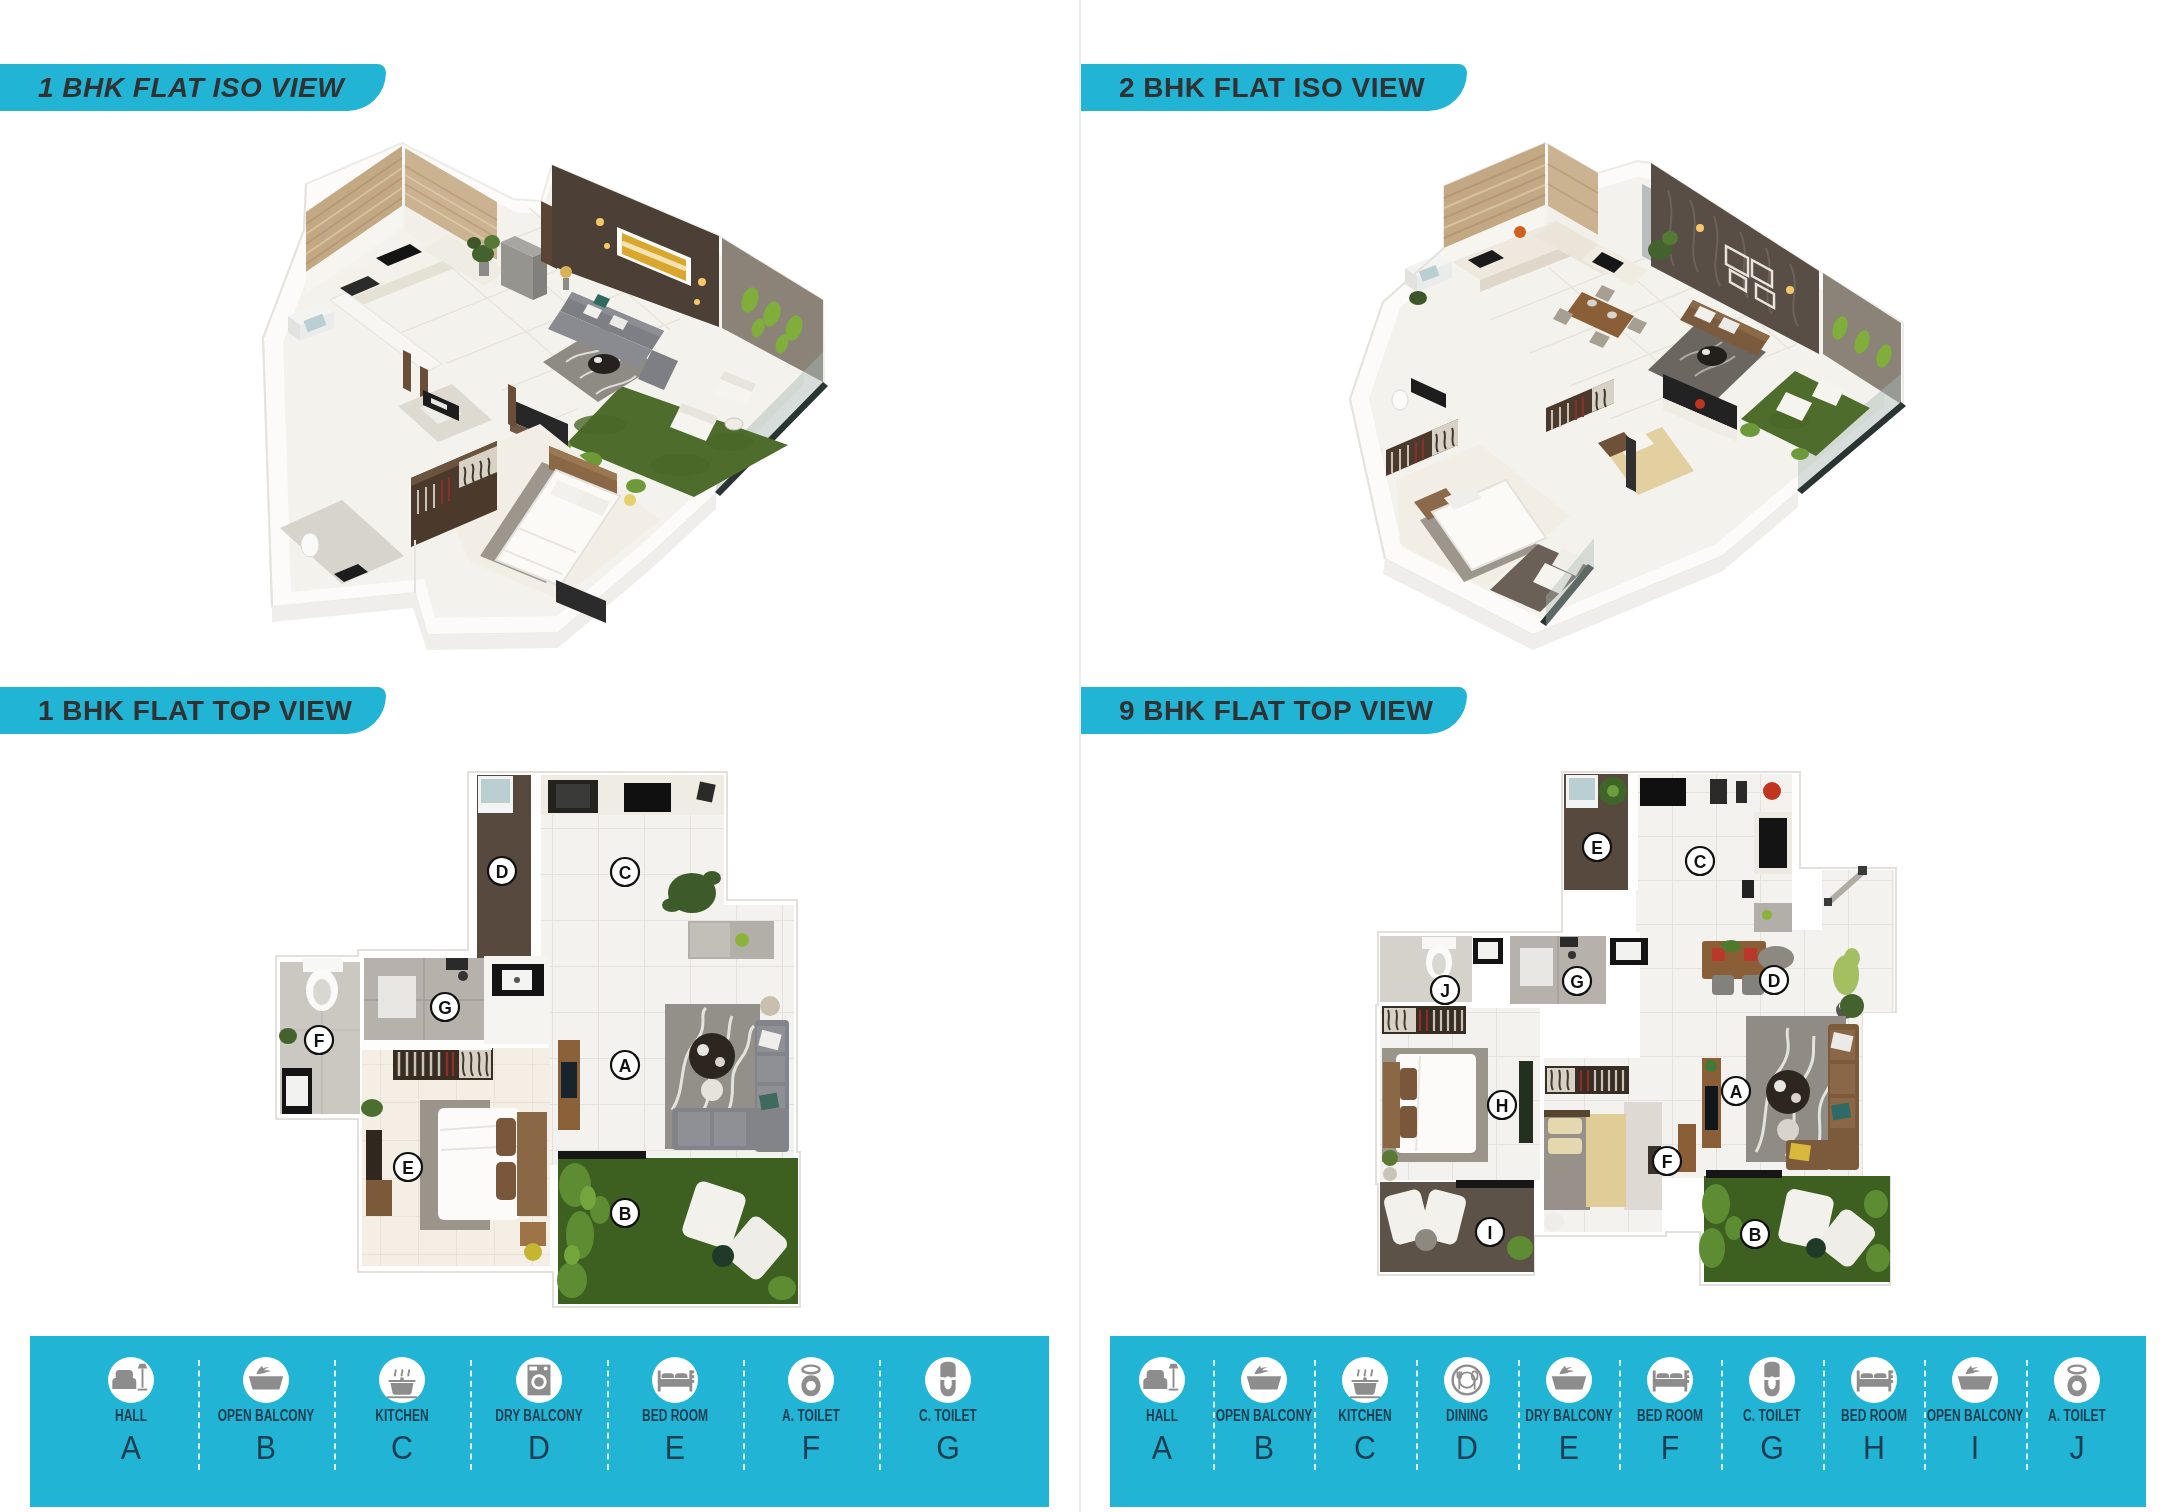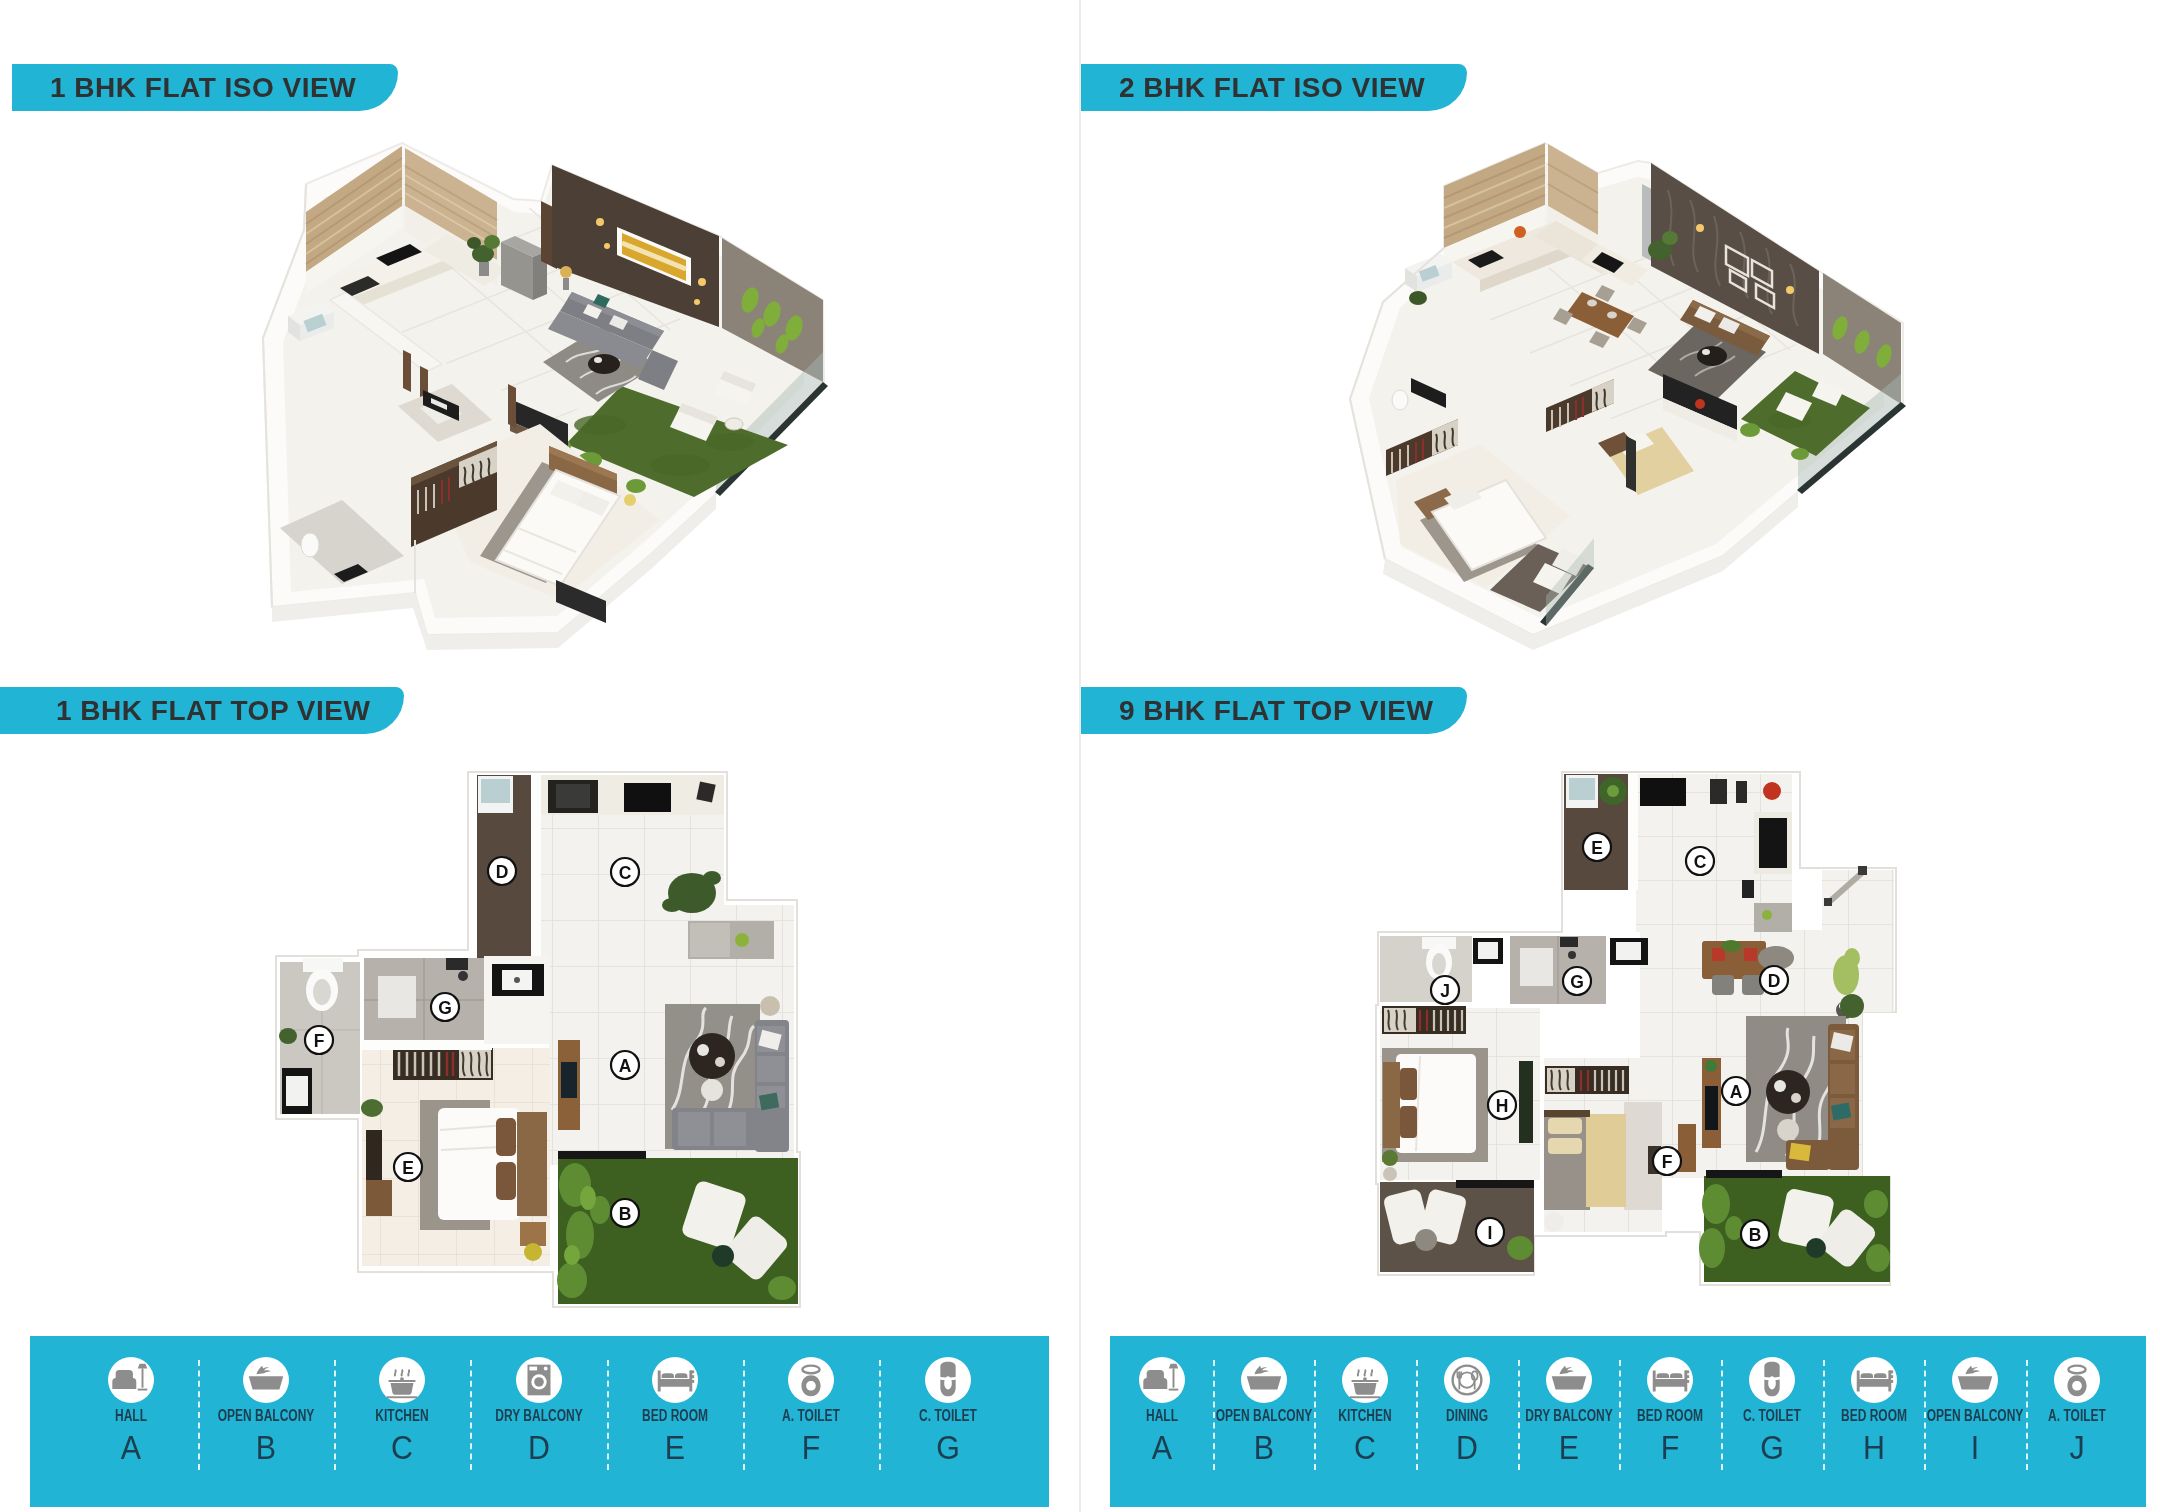--- a/index.html
+++ b/index.html
@@ -19,29 +19,29 @@
   .llet{position:absolute;top:93px;width:200px;left:50%;margin-left:-100px;
         text-align:center;color:#1d3e50;font-size:33px;transform:scaleX(.92);}
   .lsep{position:absolute;top:24px;height:110px;width:0;
         border-left:2.5px dashed rgba(255,255,255,.85);}
 </style>
 </head>
 <body>
 
 <div style="position:absolute;left:1079px;top:0;width:2px;height:1512px;background:#ececec;"></div>
 
-<div class="banner" style="left:12px;top:64px;width:386px;">
+<div class="banner" style="left:0;top:64px;width:386px;font-style:italic;">
     <span>1 BHK FLAT ISO VIEW</span>
   </div>
 
 <div class="banner" style="left:1081px;top:64px;width:386px;">
     <span>2 BHK FLAT ISO VIEW</span>
   </div>
 
-<div class="banner" style="left:0;top:687px;width:386px;padding-left:18px;">
+<div class="banner" style="left:0;top:687px;width:386px;">
     <span>1 BHK FLAT TOP VIEW</span>
   </div>
 
 <div class="banner" style="left:1081px;top:687px;width:386px;">
     <span>9 BHK FLAT TOP VIEW</span>
   </div>
 
 <svg style="position:absolute;left:240px;top:140px;" width="640" height="576" viewBox="240 140 640 576">
  <defs>
   <clipPath id="hallclip1">

